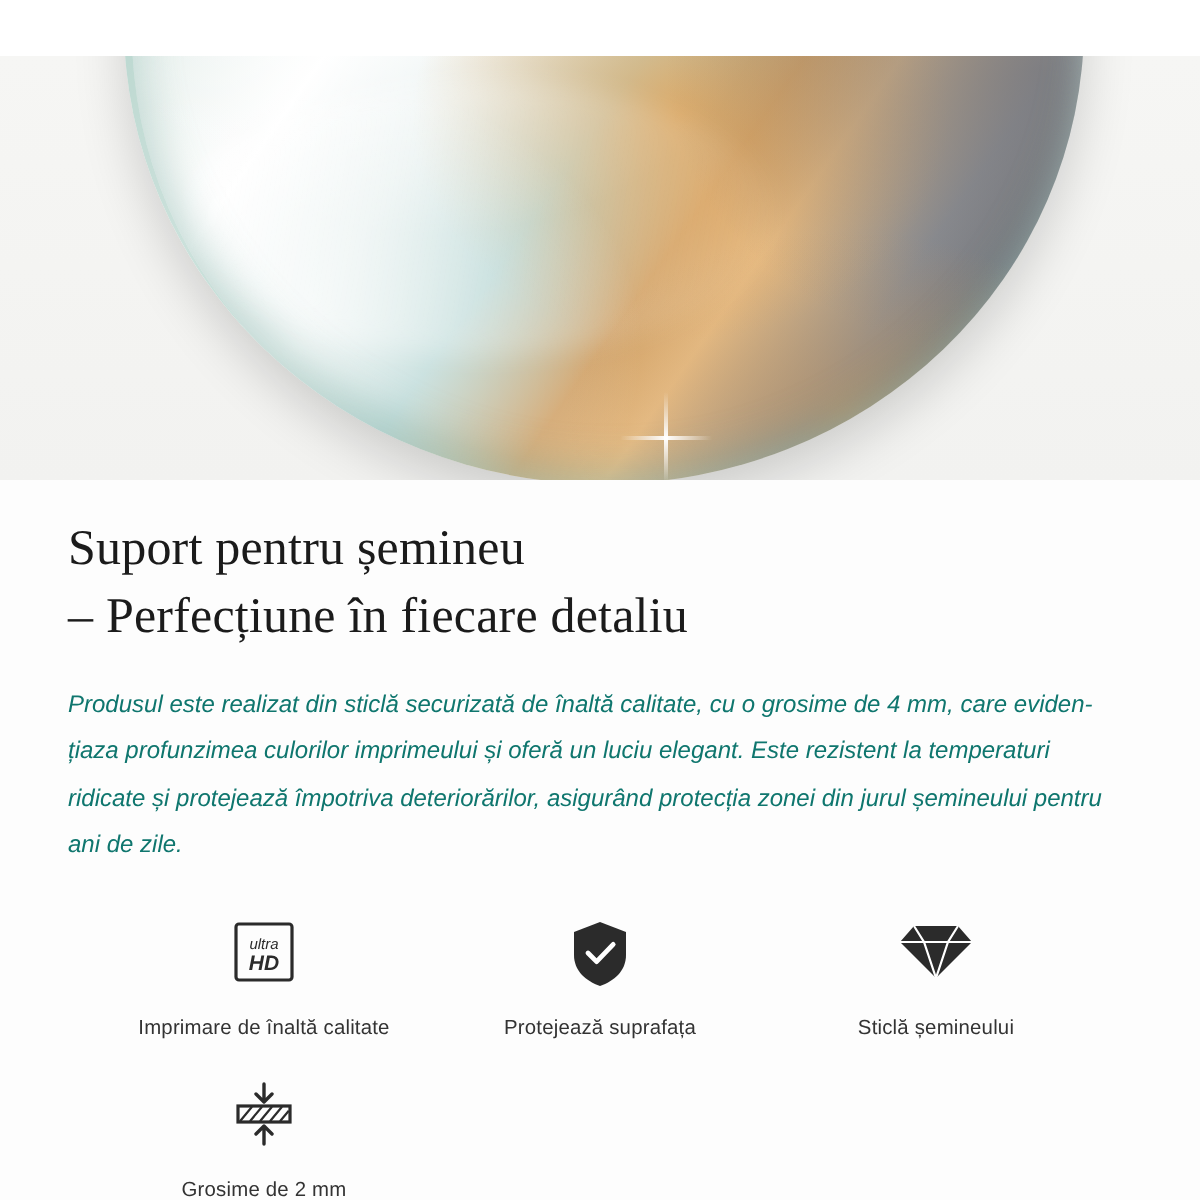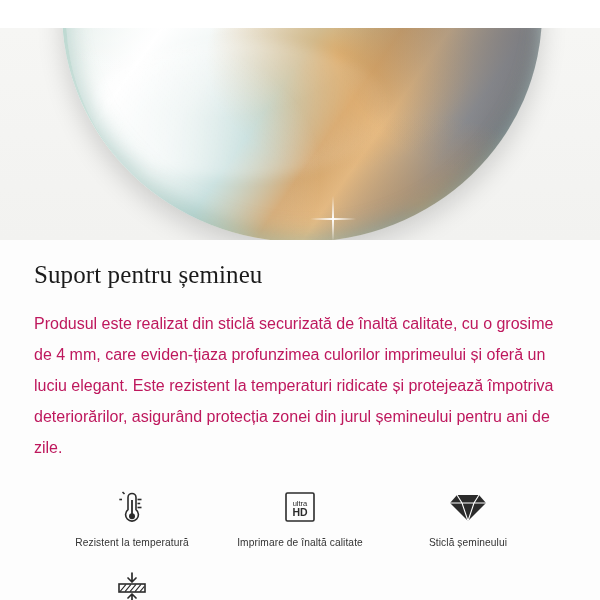--- a/index.html
+++ b/index.html
@@ -112,48 +112,49 @@
     font-family: "Liberation Serif", serif;
     font-size: 25px;
     line-height: 1.34;
     color: #1b1b1b;
     font-weight: 400;
     margin: 0 0 16px 0;
     letter-spacing: 0.1px;
   }
   .headline .line2 { display: block; }
   .body-copy {
-    font-size: 16px;
+    font-size: 12px;
     line-height: 1.95;
-    color: #be185d;
+    color: #0f766e;
     margin: 0;
     max-width: 534px;
+    font-style: italic;
   }
 
   
   .features {
     display: grid;
     grid-template-columns: repeat(3, 1fr);
     grid-template-rows: repeat(2, auto);
     row-gap: 18px;
     margin-top: 22px;
     padding: 0 14px;
   }
   .feature {
     display: flex;
     flex-direction: column;
     align-items: center;
     justify-content: flex-start;
   }
   .feature-icon {
     height: 44px;
     display: flex;
-    align-items: center;
     justify-content: center;
     margin-bottom: 8px;
+    font-style: italic;
   }
   .feature-label {
     font-size: 10.2px;
     color: #333333;
     text-align: center;
     letter-spacing: 0.1px;
   }
   svg { display: block; }
 </style>
 </head>
@@ -166,52 +167,47 @@
     <div class="plate">
       <div class="plate-gloss"></div>
       <div class="plate-edge"></div>
     </div>
     <div class="sparkle"></div>
   </div>
 
   <div class="content">
     <h1 class="headline">
       <span>Suport pentru șemineu</span>
+      <span class="line2">– Perfecțiune în fiecare detaliu</span>
     </h1>
     <p class="body-copy">Produsul este realizat din sticlă securizată de înaltă calitate, cu o grosime de 4 mm, care eviden-țiaza profunzimea culorilor imprimeului și oferă un luciu elegant. Este rezistent la temperaturi ridicate și protejează împotriva deteriorărilor, asigurând protecția zonei din jurul șemineului pentru ani de zile.</p>
 
     <div class="features">
 
-      <div class="feature">
-        <div class="feature-icon">
-          <svg width="34" height="40" viewBox="0 0 34 40" fill="none" stroke="#2b2b2b" stroke-width="1.6">
-            <path d="M17 6.5a4 4 0 0 1 4 4v12.2a6.4 6.4 0 1 1-8 0V10.5a4 4 0 0 1 4-4z"></path>
-            <circle cx="17" cy="29.2" r="3" fill="#2b2b2b" stroke="none"></circle>
-            <rect x="16.1" y="13" width="1.8" height="14" fill="#2b2b2b" stroke="none"></rect>
-            <line x1="22.5" y1="12.5" x2="26.5" y2="12.5"></line>
-            <line x1="22.5" y1="16.5" x2="25.2" y2="16.5"></line>
-            <line x1="22.5" y1="20.5" x2="26.5" y2="20.5"></line>
-            <line x1="9.5" y1="7" x2="7.5" y2="5"></line>
-            <line x1="7" y1="12.5" x2="4.3" y2="12.5"></line>
-          </svg>
-        </div>
-        <div class="feature-label">Rezistent la temperatură</div>
-      </div>
 
       <div class="feature">
         <div class="feature-icon">
           <svg width="38" height="38" viewBox="0 0 38 38">
             <rect x="5" y="5" width="28" height="28" rx="1.5" fill="none" stroke="#2b2b2b" stroke-width="1.6"></rect>
             <text x="19" y="17.5" text-anchor="middle" font-family="Liberation Sans, sans-serif" font-size="7.5" fill="#2b2b2b">ultra</text>
             <text x="19" y="28" text-anchor="middle" font-family="Liberation Sans, sans-serif" font-size="10.5" font-weight="bold" fill="#2b2b2b">HD</text>
           </svg>
         </div>
         <div class="feature-label">Imprimare de înaltă calitate</div>
       </div>
 
+      <div class="feature">
+        <div class="feature-icon">
+          <svg width="36" height="40" viewBox="0 0 36 40">
+            <path d="M18 4 L31 9 V20.5 C31 28.5 25 33.5 18 36 C11 33.5 5 28.5 5 20.5 V9 Z" fill="#2b2b2b"></path>
+            <path d="M12 19.5 l4.3 4.3 L24.6 15.2" fill="none" stroke="#ffffff" stroke-width="2.4" stroke-linecap="round" stroke-linejoin="round"></path>
+          </svg>
+        </div>
+        <div class="feature-label">Protejează suprafața</div>
+      </div>
 
       <div class="feature">
         <div class="feature-icon">
           <svg width="40" height="36" viewBox="0 0 40 36">
             <path d="M9 6 H31 L38 14 L20 32 L2 14 Z" fill="#2b2b2b"></path>
             <path d="M2 14 H38 M9 6 L14 14 L20 32 M31 6 L26 14 L20 32" fill="none" stroke="#ffffff" stroke-width="1.1"></path>
           </svg>
         </div>
         <div class="feature-label">Sticlă șemineului</div>
       </div>

